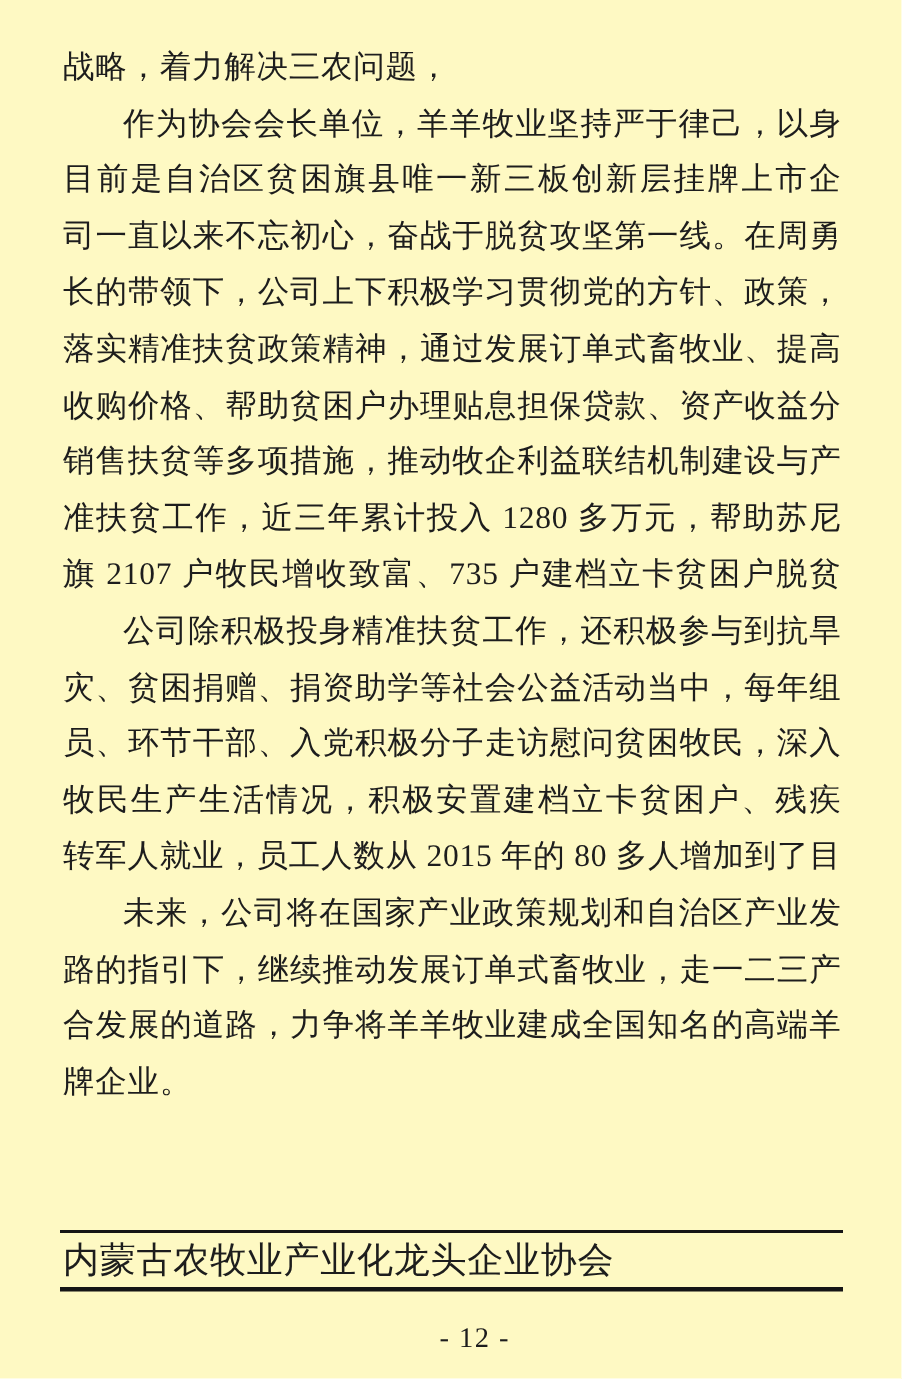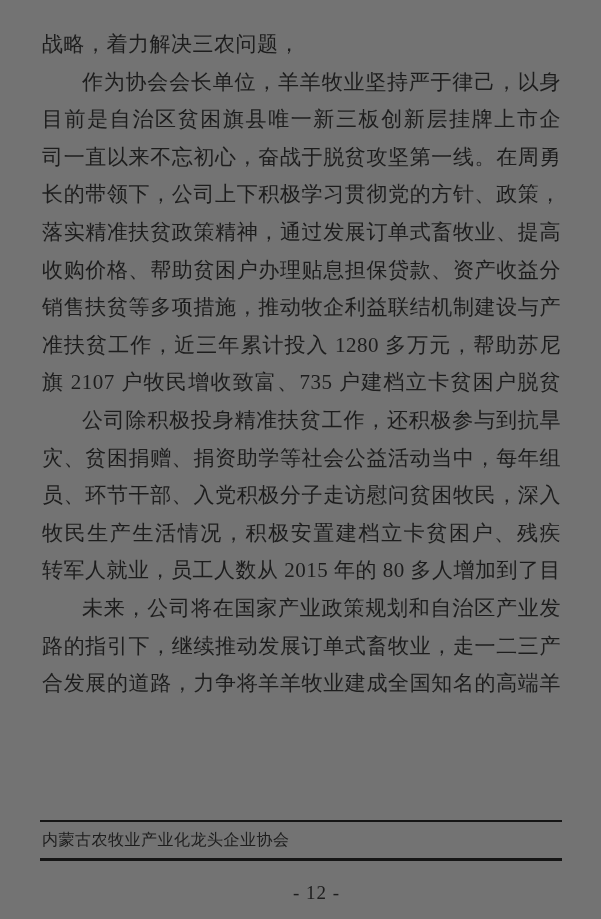--- a/index.html
+++ b/index.html
@@ -4,21 +4,21 @@
 <style>
   html, body {
     margin: 0;
     padding: 0;
     background: #ffffff;
   }
   .page {
     position: relative;
     width: 601px;
     height: 919px;
-    background: #737373;
+    background: #fef9c3;
     overflow: hidden;
     font-family: "Liberation Serif", "DejaVu Serif", serif;
     color: #1d1d1d;
   }
   .content {
     position: absolute;
     left: 42px;
     right: 40px;
     top: 26px;
   }
@@ -54,21 +54,21 @@
     width: 100%;
     background: #151515;
   }
   .rule-top { height: 2px; }
   .rule-bottom { height: 3px; }
   .footer-row {
     display: flex;
     justify-content: space-between;
     align-items: center;
     height: 36px;
-    font-size: 16px;
+    font-size: 24px;
     letter-spacing: 0.5px;
     padding: 0 2px;
   }
   .page-number {
     position: absolute;
     top: 882px;
     left: 16px;
     width: 100%;
     text-align: center;
     font-size: 19px;
@@ -94,20 +94,21 @@
         <div class="line fill">准扶贫工作，近三年累计投入 1280 多万元，帮助苏尼特右</div>
         <div class="line fill">旗 2107 户牧民增收致富、735 户建档立卡贫困户脱贫致富。</div>
         <div class="line indent fill">公司除积极投身精准扶贫工作，还积极参与到抗旱救</div>
         <div class="line fill">灾、贫困捐赠、捐资助学等社会公益活动当中，每年组织党</div>
         <div class="line fill">员、环节干部、入党积极分子走访慰问贫困牧民，深入了解</div>
         <div class="line fill">牧民生产生活情况，积极安置建档立卡贫困户、残疾人、复</div>
         <div class="line fill">转军人就业，员工人数从 2015 年的 80 多人增加到了目前的</div>
         <div class="line indent fill">未来，公司将在国家产业政策规划和自治区产业发展思</div>
         <div class="line fill">路的指引下，继续推动发展订单式畜牧业，走一二三产业融</div>
         <div class="line fill">合发展的道路，力争将羊羊牧业建成全国知名的高端羊肉品</div>
+        <div class="line">牌企业。</div>
       </div>
   </div>
 
   <div class="footer">
     <div class="rule rule-top"></div>
     <div class="footer-row">
       <span>内蒙古农牧业产业化龙头企业协会</span>
     </div>
     <div class="rule rule-bottom"></div>
   </div>

